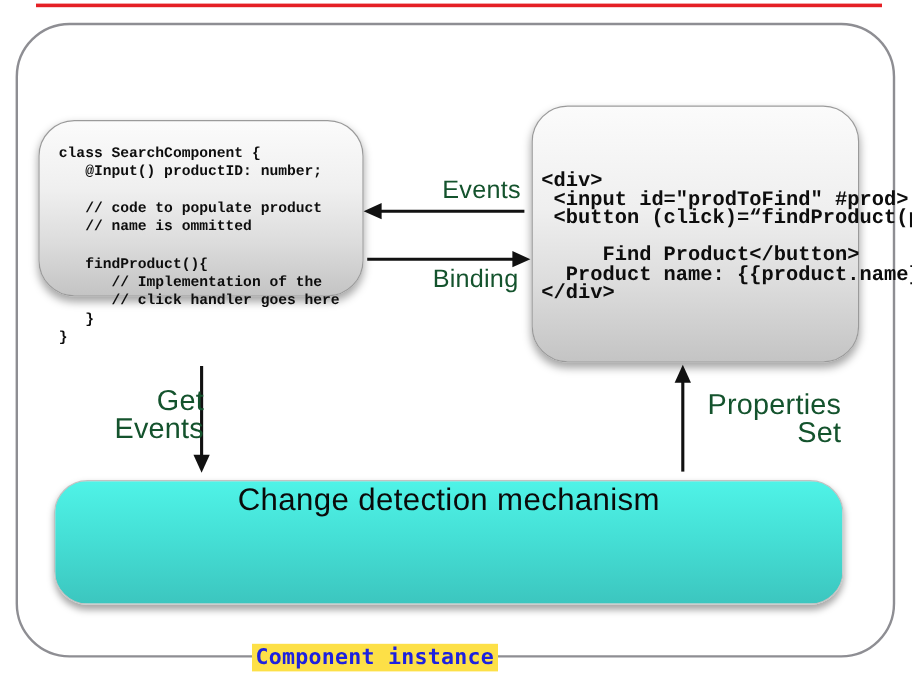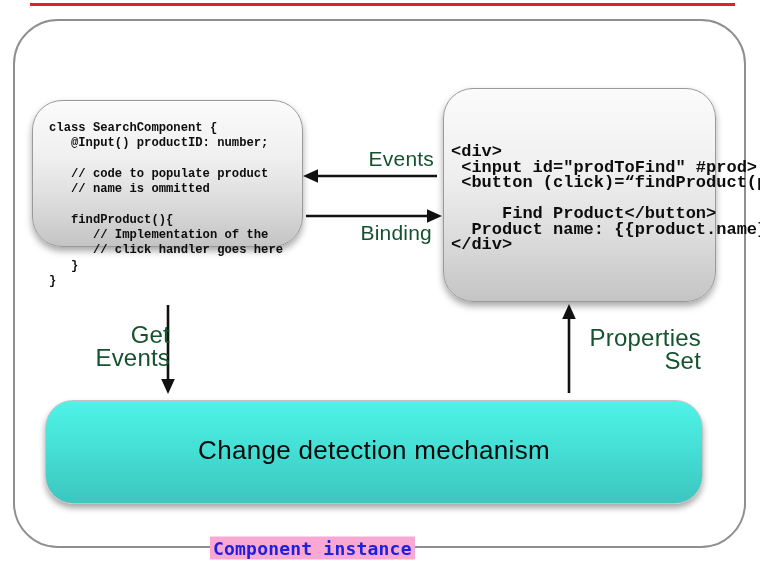--- a/index.html
+++ b/index.html
@@ -38,28 +38,28 @@
   .flow-label.two-line{font-size:24px;line-height:23px;}
   #events-label{left:314px;top:147px;width:120px;}
   #binding-label{left:312px;top:221px;width:120px;}
   #get-changes-label{left:60px;top:323px;width:110px;}
   #set-properties-label{left:571px;top:326px;width:130px;}
   .cd-box{
     position:absolute;left:45px;top:400px;width:658px;height:104px;
     box-sizing:border-box;border:1px solid #c2c2c2;border-radius:28px;
     background:linear-gradient(180deg,#4ff3e7 0%,#45e0d6 45%,#3cc6bf 100%);
     box-shadow:0 4px 6px rgba(0,0,0,0.35);
-    display:flex;align-items:center;justify-content:center;
+    display:flex;align-items:flex-start;justify-content:center;
   }
   .cd-box .cd-label{
     color:#0a0a0a;font-size:26px;letter-spacing:0.3px;padding-bottom:4px;
   }
   .component-label{
     position:absolute;left:210px;top:548px;transform:translateY(-50%);
-    background:#f9a8d4;color:#1d21df;padding:1px 3px;
+    background:#fde047;color:#1d21df;padding:1px 3px;
     font-family:"DejaVu Sans Mono","Liberation Mono",monospace;
     font-weight:bold;font-size:18px;letter-spacing:0.2px;white-space:nowrap;
   }
 </style>
 </head>
 <body>
 
 <div class="top-accent"></div>
 
 <div class="frame"></div>

